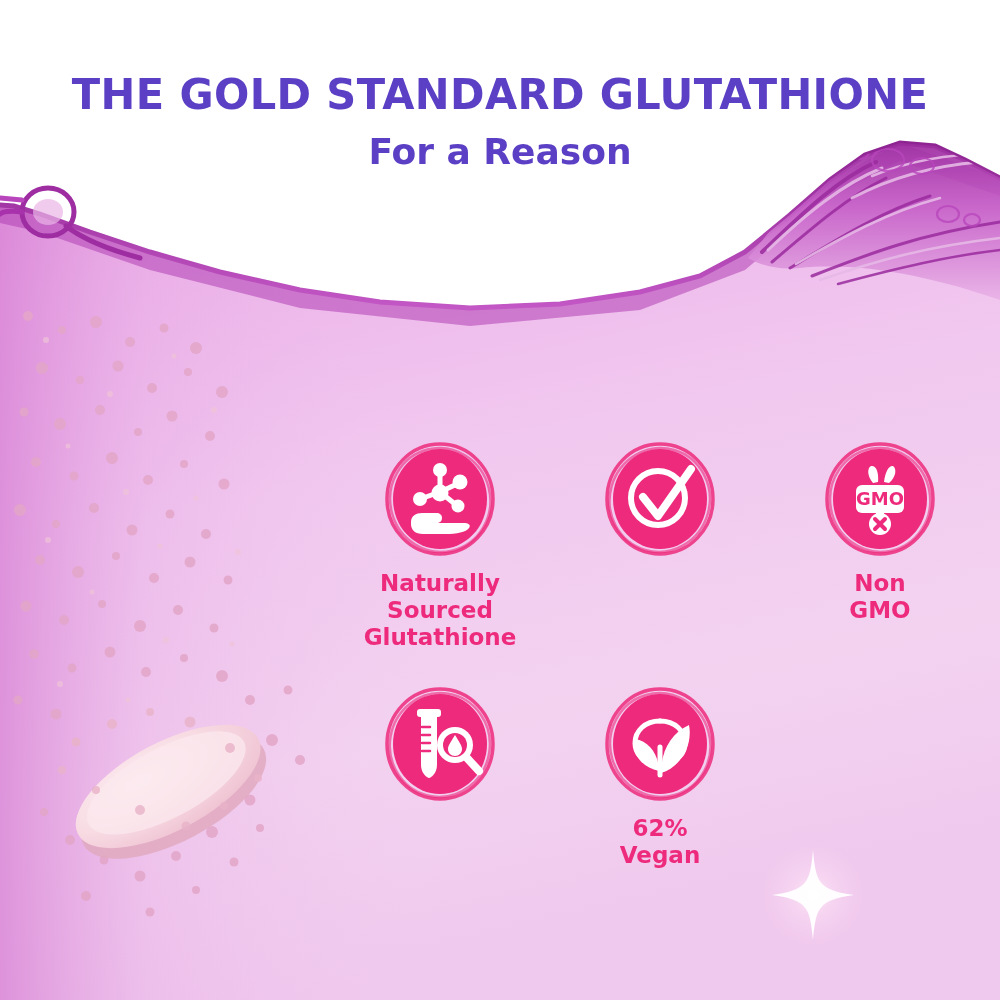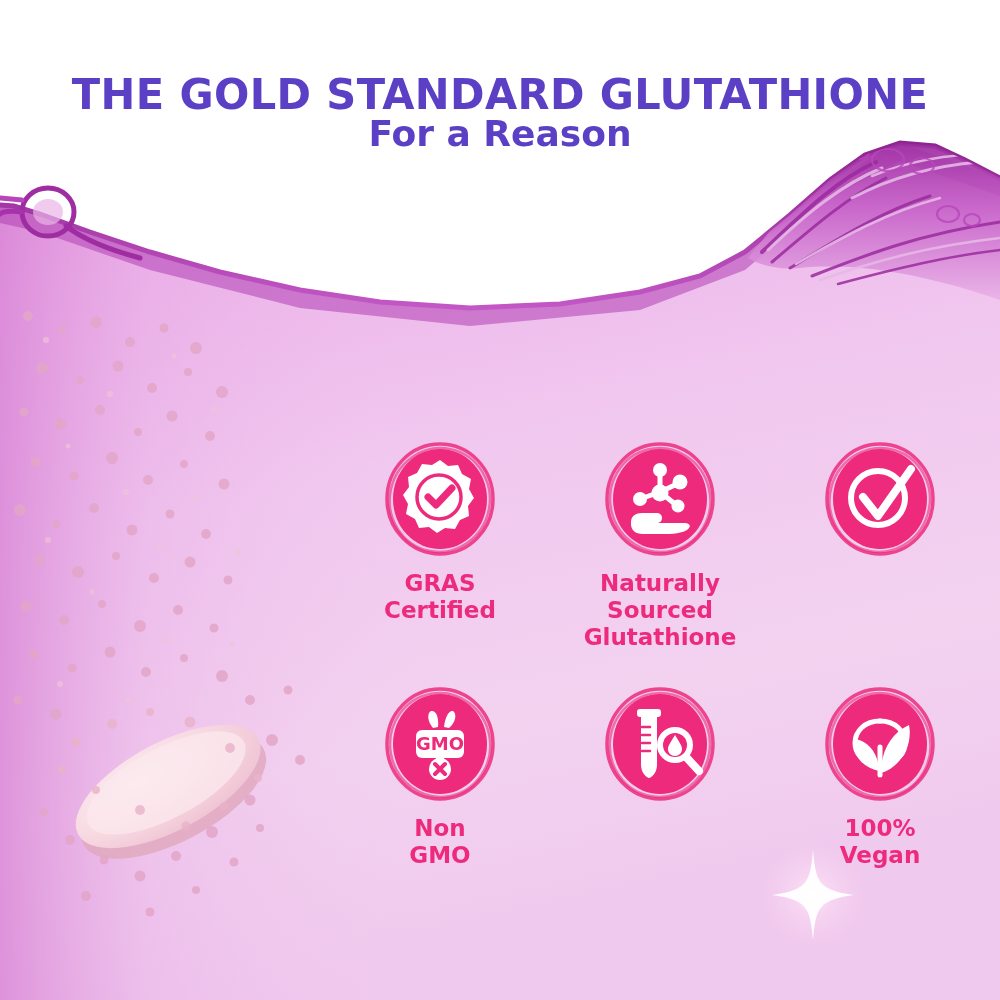--- a/index.html
+++ b/index.html
@@ -26,21 +26,21 @@
     color:#5B3FC4;
     line-height:1.0;
     white-space:nowrap;
     transform:scaleX(0.99);
   }
   .headline-sub{
     font-family:"DejaVu Sans", sans-serif;
     font-weight:bold;
     font-size:36px;
     color:#5B3FC4;
-    margin-top:0;
+    margin-top:18px;
     line-height:1.0;
   }
 
   
   .badge-grid{
     position:absolute;left:330px;top:440px;width:660px;z-index:35;
     display:grid;
     grid-template-columns:repeat(3,1fr);
     grid-template-rows:245px 240px;
   }
@@ -276,34 +276,20 @@
     <div class="headline-sub">For a Reason</div>
   </div>
 
   <svg class="sparkle" style="left:758px;top:840px;" width="110" height="110" viewBox="0 0 110 110">
     <circle cx="55" cy="55" r="52" fill="url(#sparkGlow)"></circle>
     <path d="M55,10 C58,42 60,50 96,55 C60,60 58,68 55,100 C52,68 50,60 14,55 C50,50 52,42 55,10 Z" fill="#ffffff" opacity="0.95"></path>
   </svg>
 
   <div class="badge-grid">
 
-    <div class="badge-cell">
-      <div class="badge-medallion">
-        <svg width="118" height="118" viewBox="0 0 118 118">
-          <ellipse cx="59" cy="59" rx="47" ry="50" fill="#ED2A7B"></ellipse>
-          <ellipse cx="59" cy="59" rx="53" ry="55" fill="none" stroke="#ED2A7B" stroke-width="3.5" opacity="0.85"></ellipse>
-          <ellipse cx="59" cy="60" rx="50" ry="52" fill="none" stroke="#ED2A7B" stroke-width="2.5" opacity="0.6" transform="rotate(12 59 59)"></ellipse>
-          <path d="M59,20 L67,26 L77,25 L81,34 L90,39 L88,49 L93,58 L87,66 L88,76 L79,80 L74,89 L64,88 L56,93 L48,87 L38,88 L34,79 L25,74 L27,64 L22,55 L28,47 L27,37 L36,33 L41,24 L51,25 Z" fill="#ffffff"></path>
-          <circle cx="58" cy="57" r="22" fill="none" stroke="#ED2A7B" stroke-width="3.5"></circle>
-          <path d="M47,57 L55,65 L71,48" fill="none" stroke="#ED2A7B" stroke-width="7" stroke-linecap="round" stroke-linejoin="round"></path>
-        </svg>
-      </div>
-      <div class="badge-label">GRAS
-Certified</div>
-    </div>
 
     <div class="badge-cell">
       <div class="badge-medallion">
         <svg width="118" height="118" viewBox="0 0 118 118">
           <ellipse cx="59" cy="59" rx="47" ry="50" fill="#ED2A7B"></ellipse>
           <ellipse cx="59" cy="59" rx="53" ry="55" fill="none" stroke="#ED2A7B" stroke-width="3.5" opacity="0.85"></ellipse>
           <ellipse cx="59" cy="60" rx="50" ry="52" fill="none" stroke="#ED2A7B" stroke-width="2.5" opacity="0.6" transform="rotate(-14 59 59)"></ellipse>
           <g stroke="#ffffff" stroke-width="5" stroke-linecap="round">
             <line x1="59" y1="34" x2="59" y2="52"></line>
             <line x1="59" y1="52" x2="42" y2="58"></line>
@@ -384,18 +370,18 @@
           <ellipse cx="59" cy="59" rx="47" ry="50" fill="#ED2A7B"></ellipse>
           <ellipse cx="59" cy="59" rx="53" ry="55" fill="none" stroke="#ED2A7B" stroke-width="3.5" opacity="0.85"></ellipse>
           <ellipse cx="59" cy="60" rx="50" ry="52" fill="none" stroke="#ED2A7B" stroke-width="2.5" opacity="0.6" transform="rotate(-16 59 59)"></ellipse>
           <path d="M59,36 C44,36 34,46 34,58 C34,64 36,68 39,71" fill="none" stroke="#ffffff" stroke-width="5" stroke-linecap="round"></path>
           <path d="M59,36 C74,36 84,46 84,58 C84,64 82,68 79,71" fill="none" stroke="#ffffff" stroke-width="5" stroke-linecap="round"></path>
           <path d="M58,86 C40,82 30,68 34,54 C48,56 58,70 58,86 Z" fill="#ffffff"></path>
           <path d="M60,88 C60,66 70,48 88,40 C92,60 80,82 60,88 Z" fill="#ffffff"></path>
           <path d="M59,90 L59,62" stroke="#ffffff" stroke-width="5" stroke-linecap="round"></path>
         </svg>
       </div>
-      <div class="badge-label">100%
+      <div class="badge-label">62%
 Vegan</div>
     </div>
 
   </div>
 </div>
 
 </body></html>

